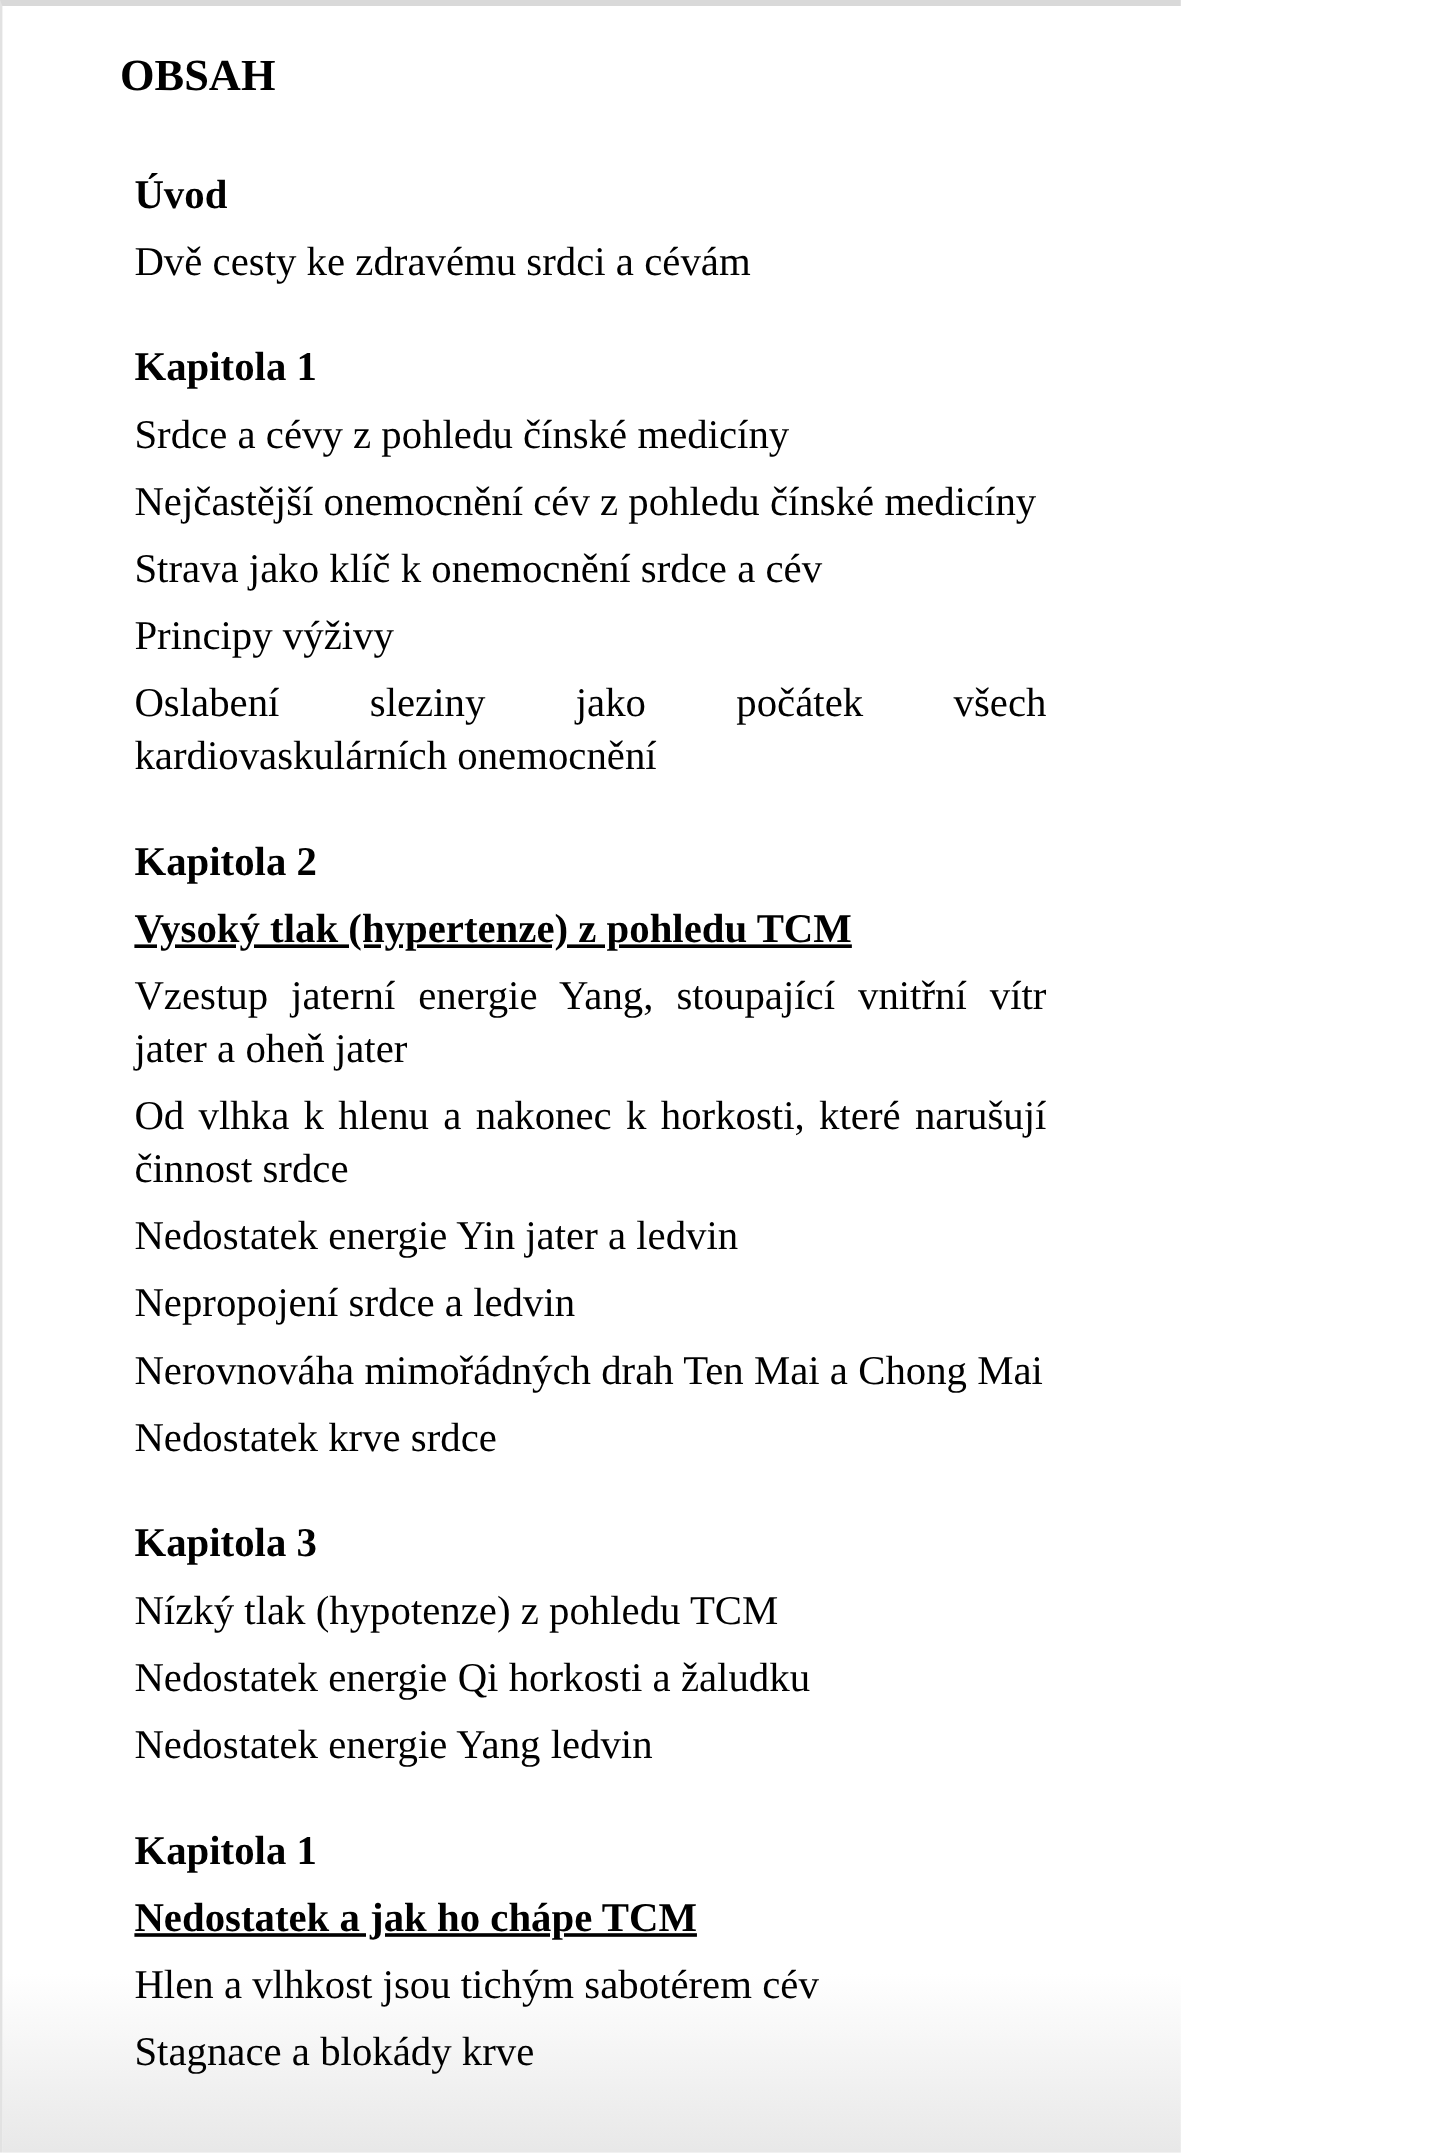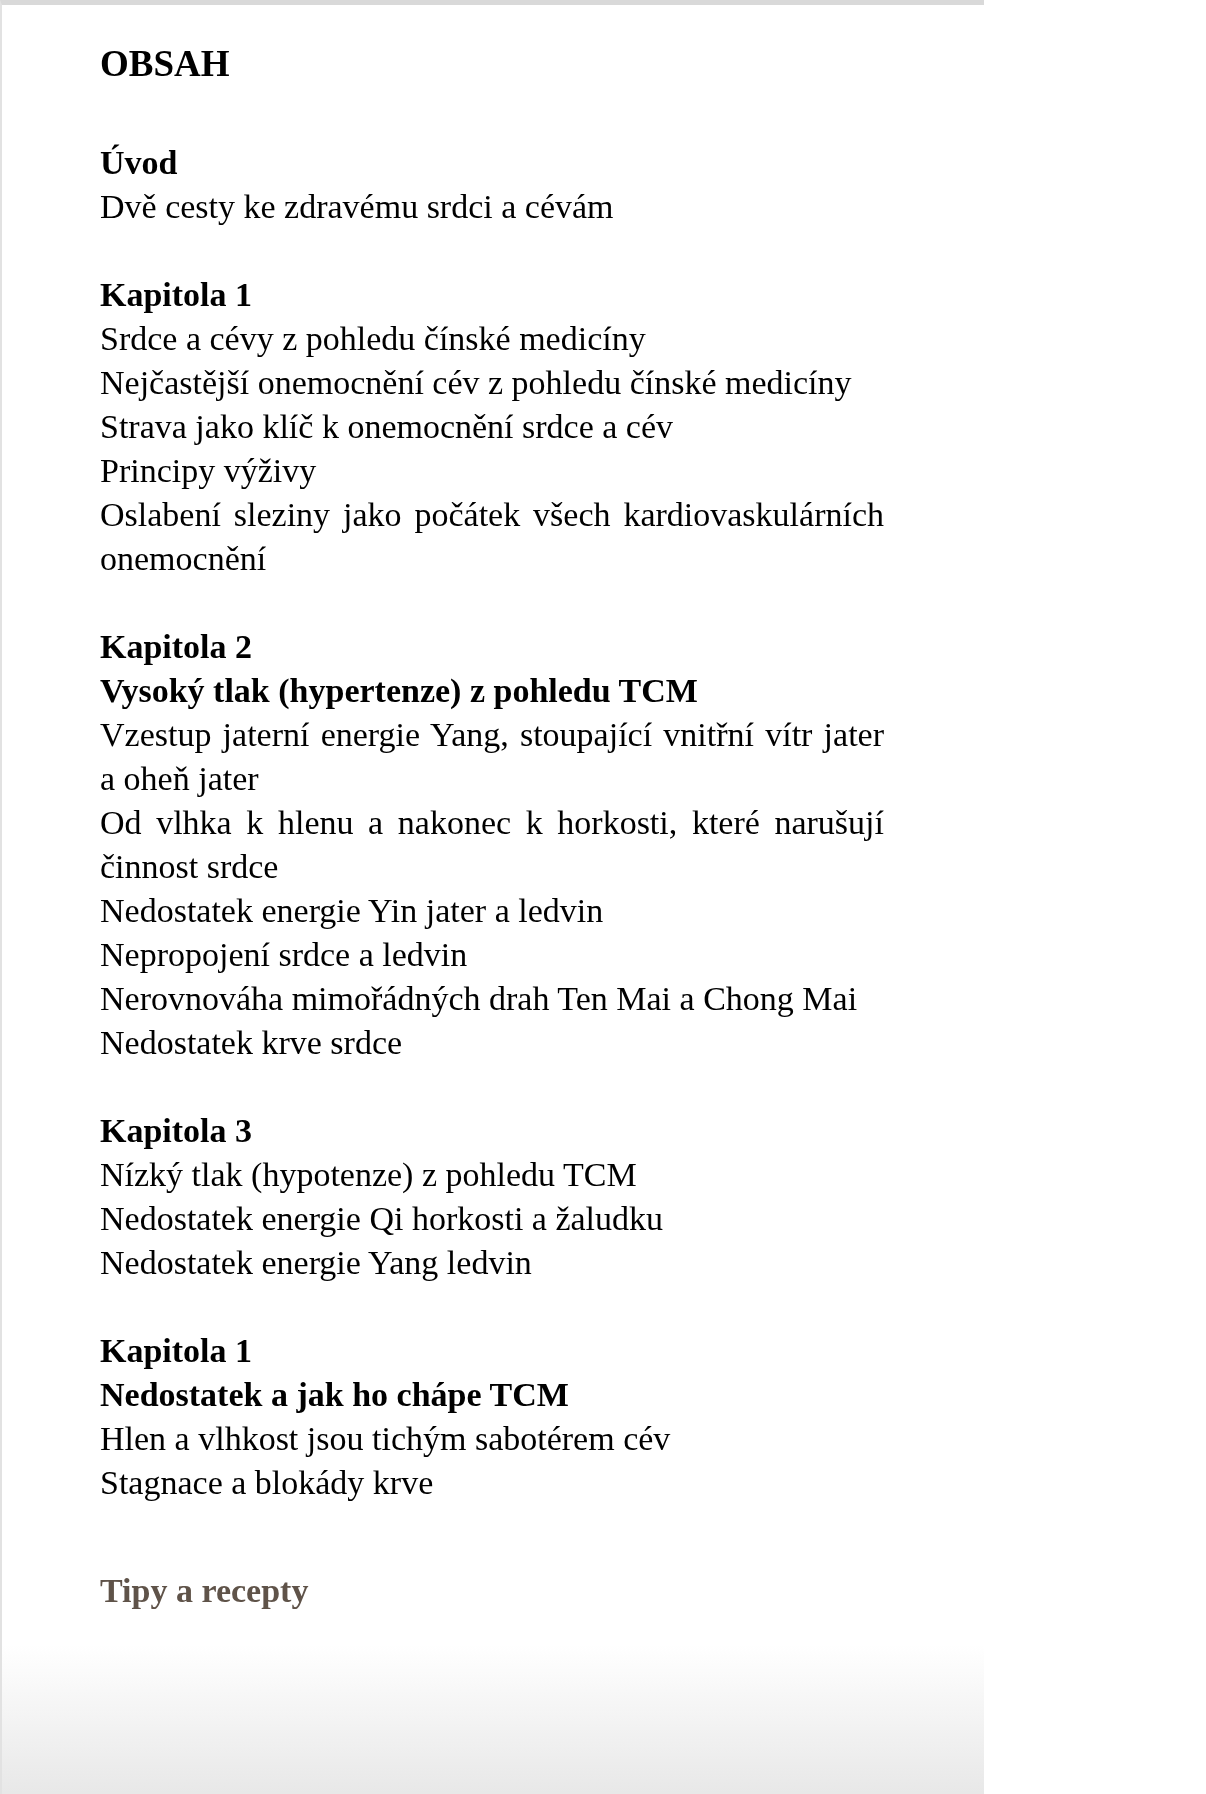--- a/index.html
+++ b/index.html
@@ -24,28 +24,29 @@
   }
   .title {
     font-size: 37px;
     font-weight: bold;
     margin: 0 0 55px 0;
   }
   .section {
     margin: 0 0 44px 0;
   }
   .section p {
-    margin: 0;
+    margin: 12px;
     text-align: justify;
   }
   .heading {
     font-weight: bold;
   }
   .subheading {
     font-weight: bold;
+    text-decoration: underline;
   }
   .footer-heading {
     margin: 64px 0 0 0;
     font-weight: bold;
     font-family: Liberation Serif, serif;
   }
 </style>
 </head>
 <body>
 

